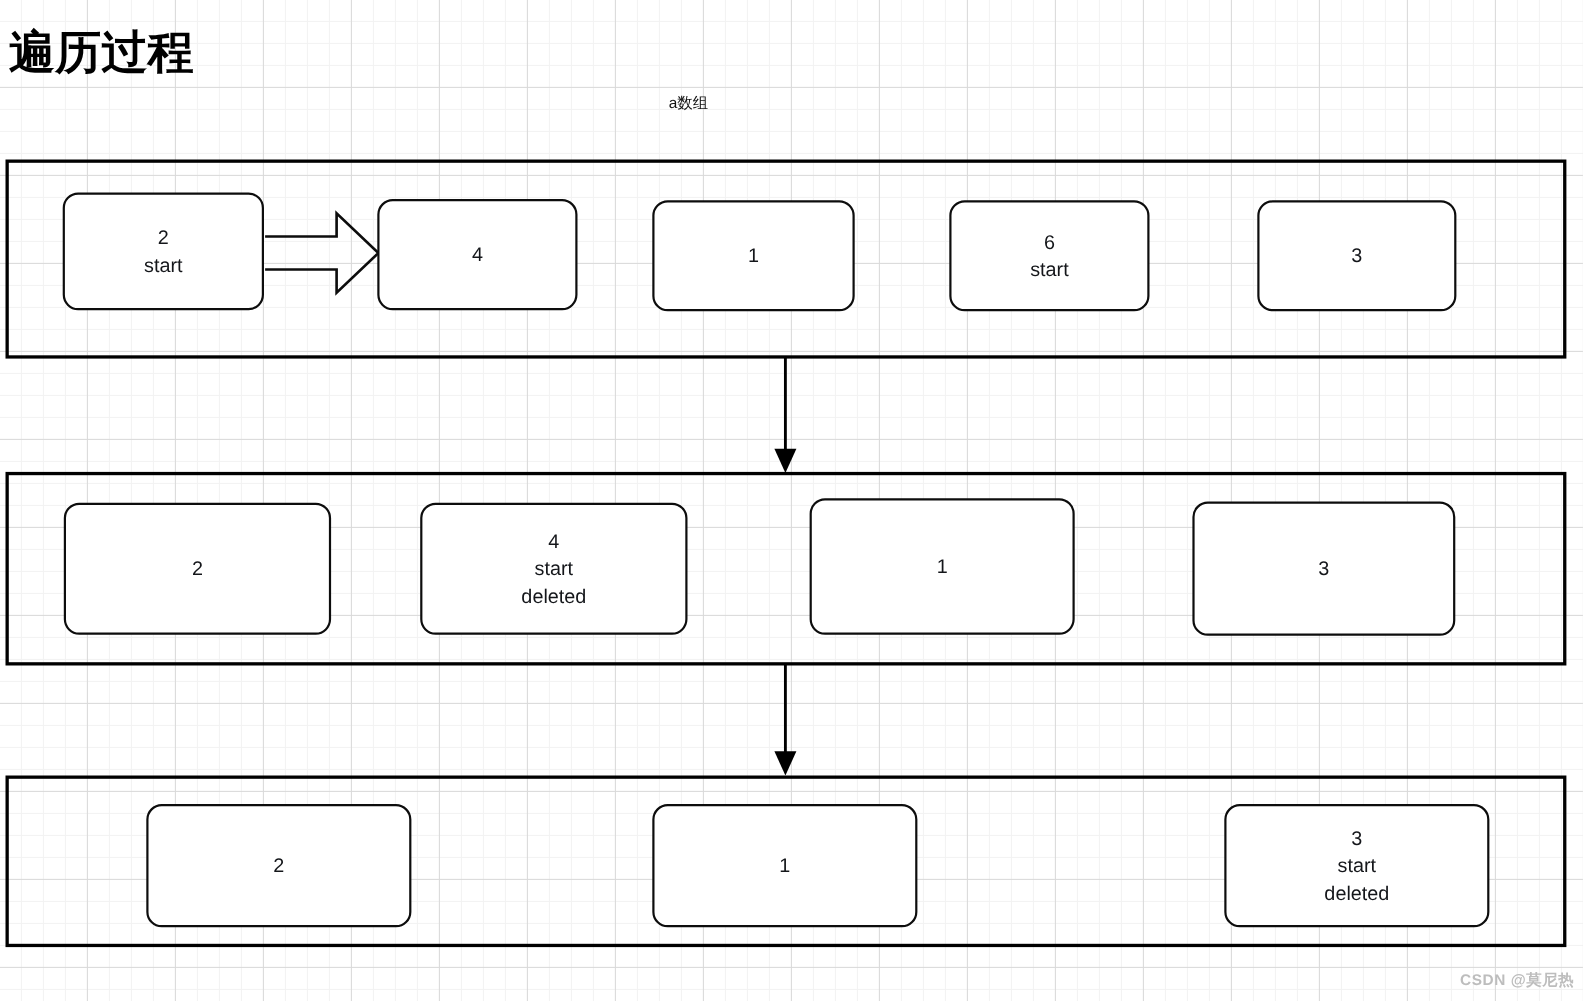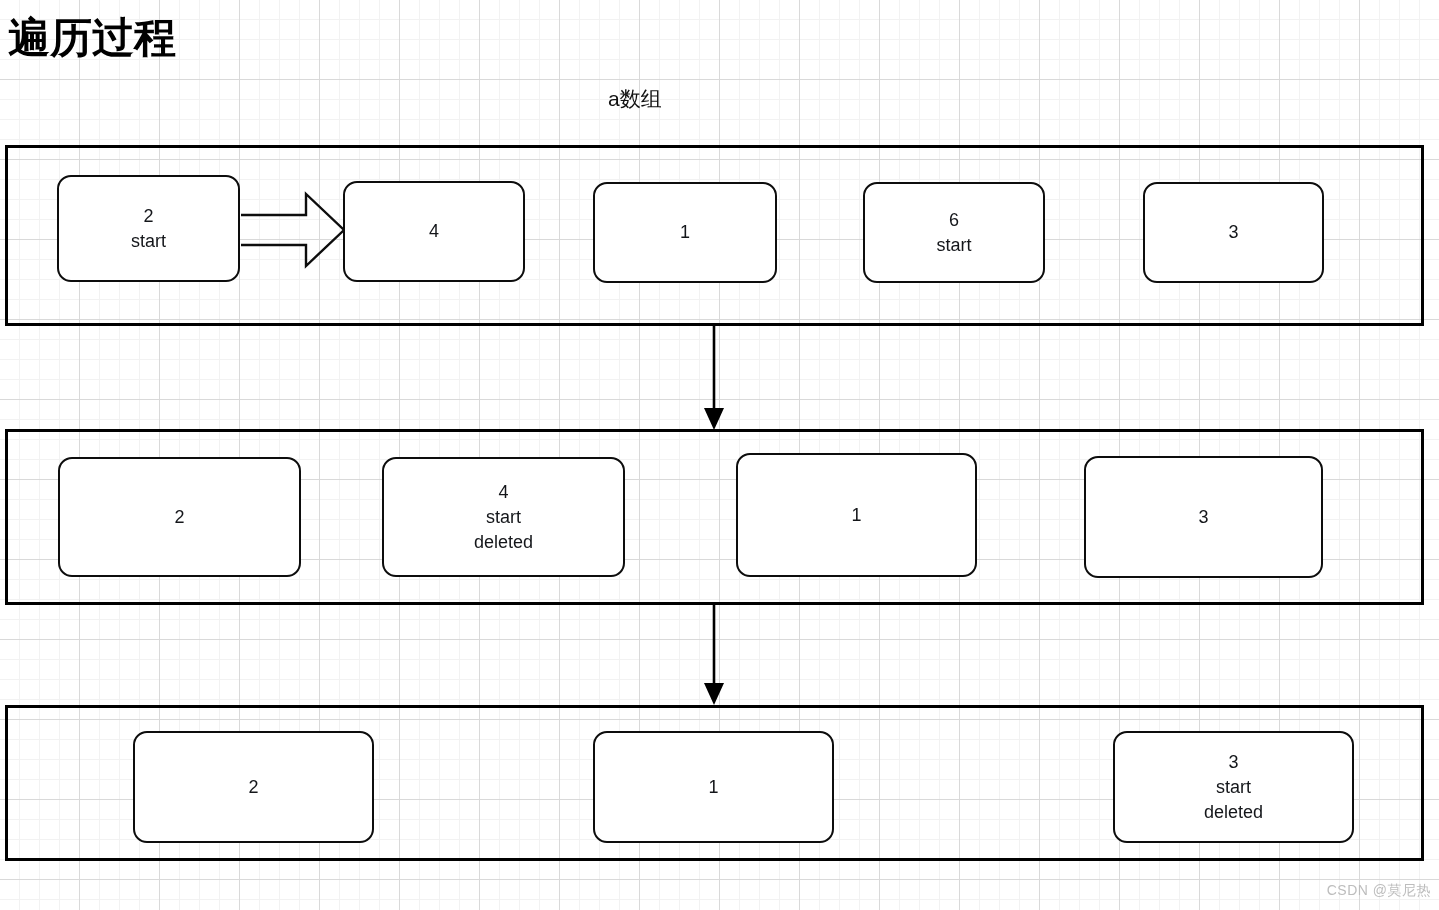--- a/index.html
+++ b/index.html
@@ -33,35 +33,35 @@
       80px 80px,
       20px 20px,
       20px 20px;
     background-position: -1px -1px, -1px -1px, -1px -1px, -1px -1px;
   }
 
   
   #page-title {
     position: absolute;
     left: 8px;
-    top: 10px;
+    top: 20px;
     font-size: 42px;
     font-weight: bold;
     color: #000000;
     letter-spacing: 0px;
     line-height: 56px;
     white-space: nowrap;
   }
 
   
   #array-caption {
     position: absolute;
     left: 608px;
     top: 85px;
-    font-size: 21px;
+    font-size: 14px;
     color: #111111;
     white-space: nowrap;
   }
 
   
   .row-container {
     position: absolute;
     box-sizing: border-box;
     border: 3px solid #000000;
     background: transparent;
@@ -126,20 +126,21 @@
 
   
   #watermark {
     position: absolute;
     right: 8px;
     bottom: 10px;
     font-size: 14px;
     color: #bdbdbd;
     white-space: nowrap;
     letter-spacing: 0.5px;
+    font-weight: bold;
   }
 </style>
 </head>
 <body>
 
 <div id="canvas"></div>
 
 <div id="page-title">遍历过程</div>
 
 <div id="array-caption">a数组</div>

